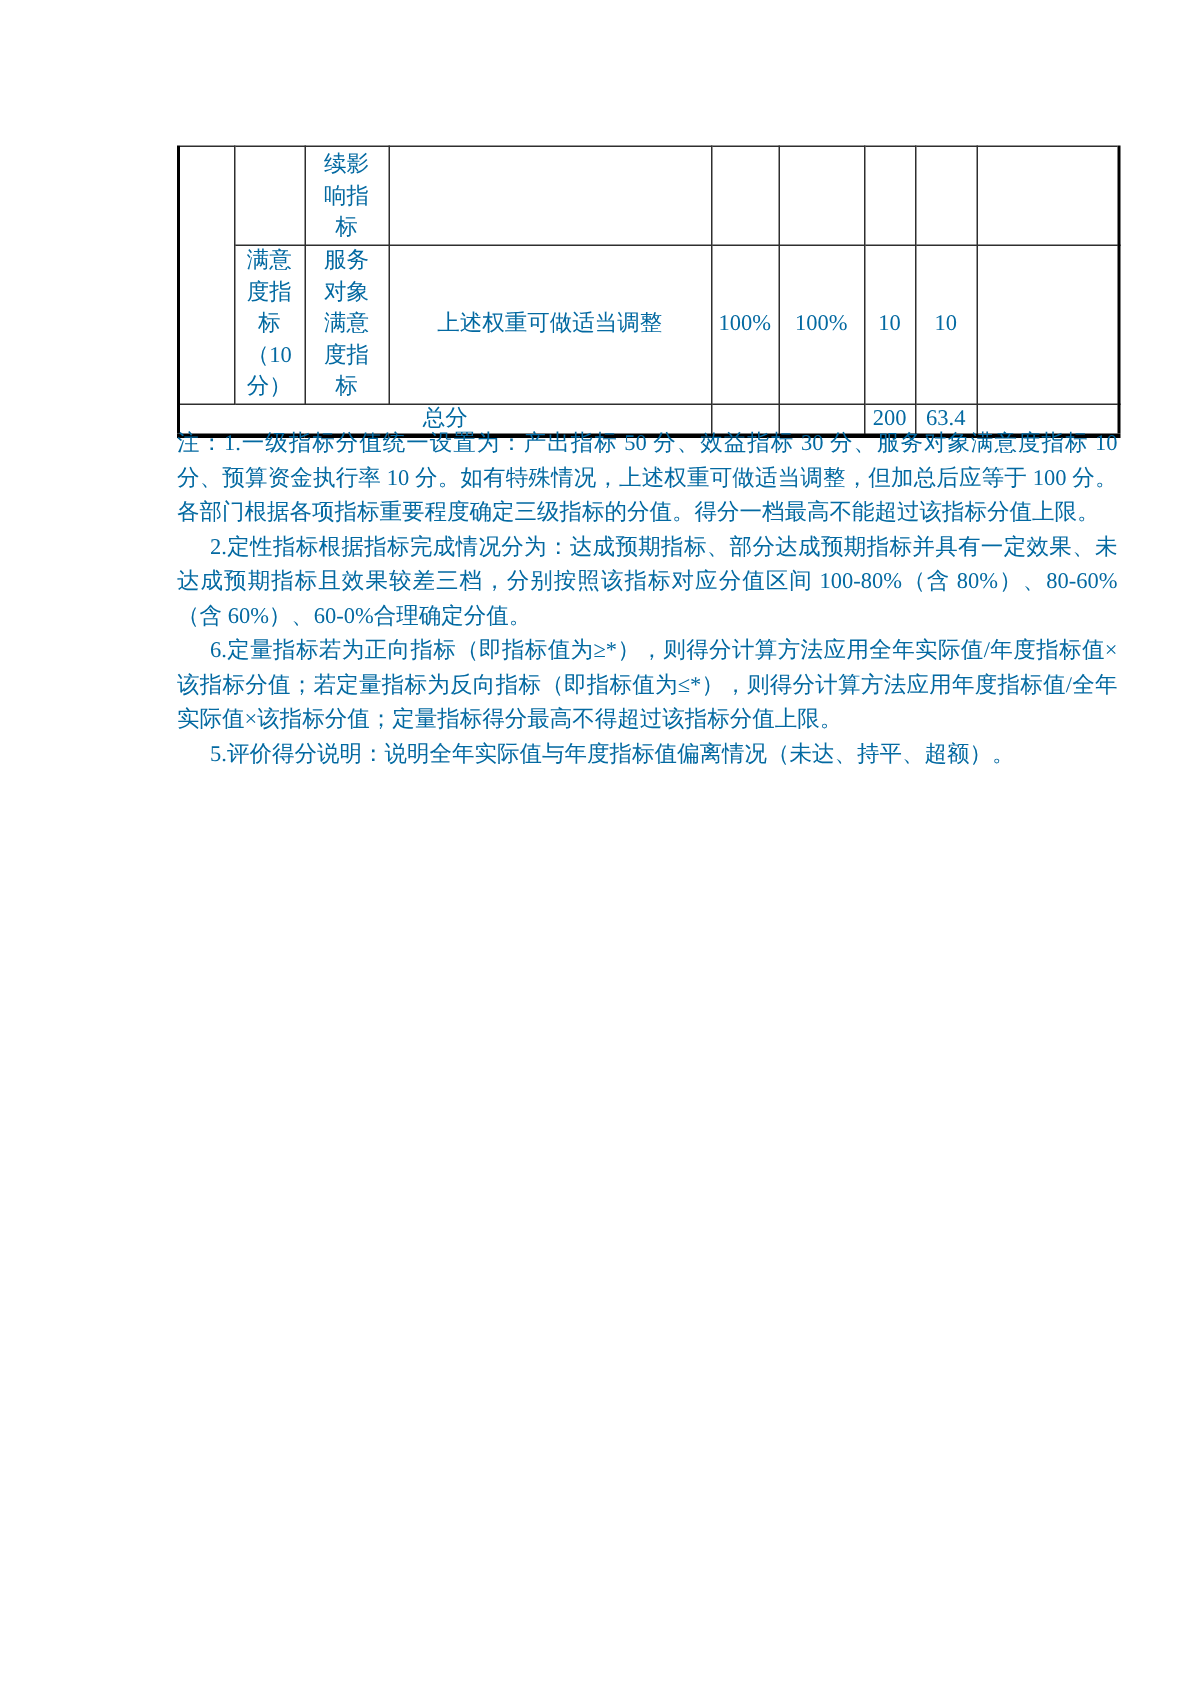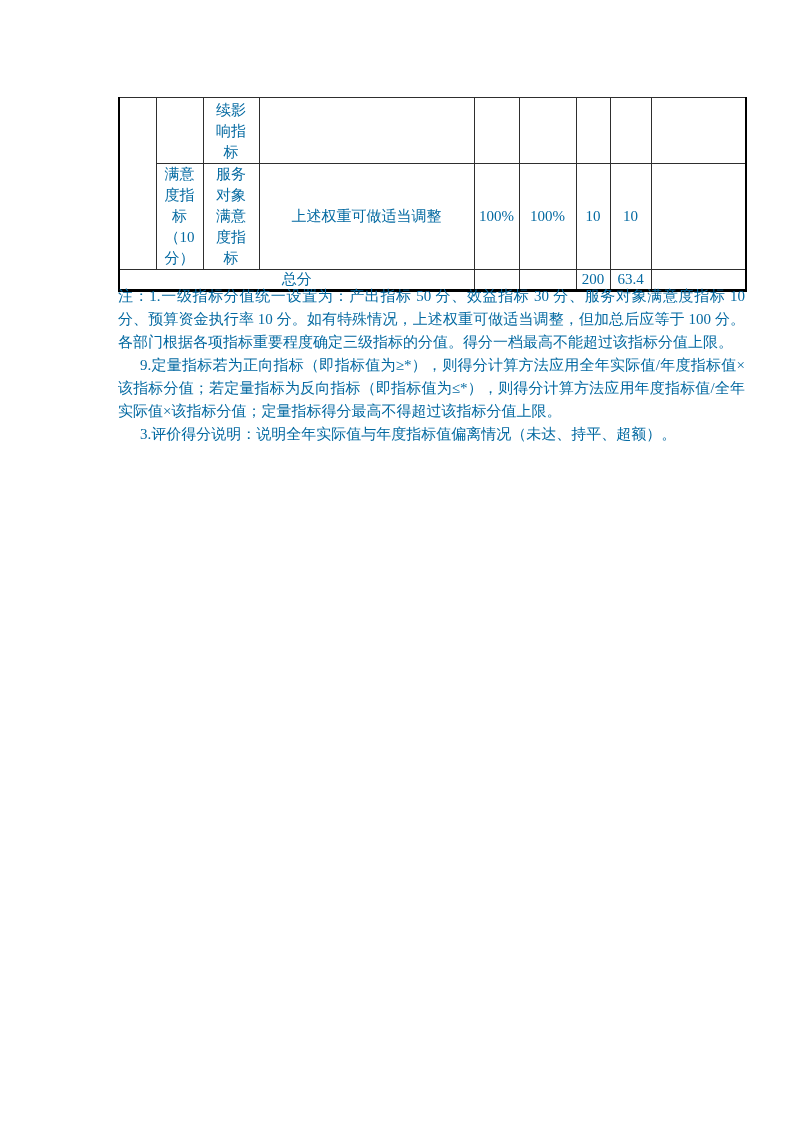--- a/index.html
+++ b/index.html
@@ -136,17 +136,18 @@
       <td></td>
       <td>200</td>
       <td>63.4</td>
       <td></td>
     </tr>
   </tbody>
     </table>
 
   <div class="notes">
     <p>注：1.一级指标分值统一设置为：产出指标 50 分、效益指标 30 分、服务对象满意度指标 10 分、预算资金执行率 10 分。如有特殊情况，上述权重可做适当调整，但加总后应等于 100 分。各部门根据各项指标重要程度确定三级指标的分值。得分一档最高不能超过该指标分值上限。</p>
-    <p class="indented">9.定量指标若为正向指标（即指标值为≥*），则得分计算方法应用全年实际值/年度指标值×该指标分值；若定量指标为反向指标（即指标值为≤*），则得分计算方法应用年度指标值/全年实际值×该指标分值；定量指标得分最高不得超过该指标分值上限。</p>
-    <p class="indented">3.评价得分说明：说明全年实际值与年度指标值偏离情况（未达、持平、超额）。</p>
+    <p class="indented">2.定性指标根据指标完成情况分为：达成预期指标、部分达成预期指标并具有一定效果、未达成预期指标且效果较差三档，分别按照该指标对应分值区间 100-80%（含 80%）、80-60%（含 60%）、60-0%合理确定分值。</p>
+    <p class="indented">6.定量指标若为正向指标（即指标值为≥*），则得分计算方法应用全年实际值/年度指标值×该指标分值；若定量指标为反向指标（即指标值为≤*），则得分计算方法应用年度指标值/全年实际值×该指标分值；定量指标得分最高不得超过该指标分值上限。</p>
+    <p class="indented">5.评价得分说明：说明全年实际值与年度指标值偏离情况（未达、持平、超额）。</p>
   </div>
 
 </div>
 
 </body></html>

